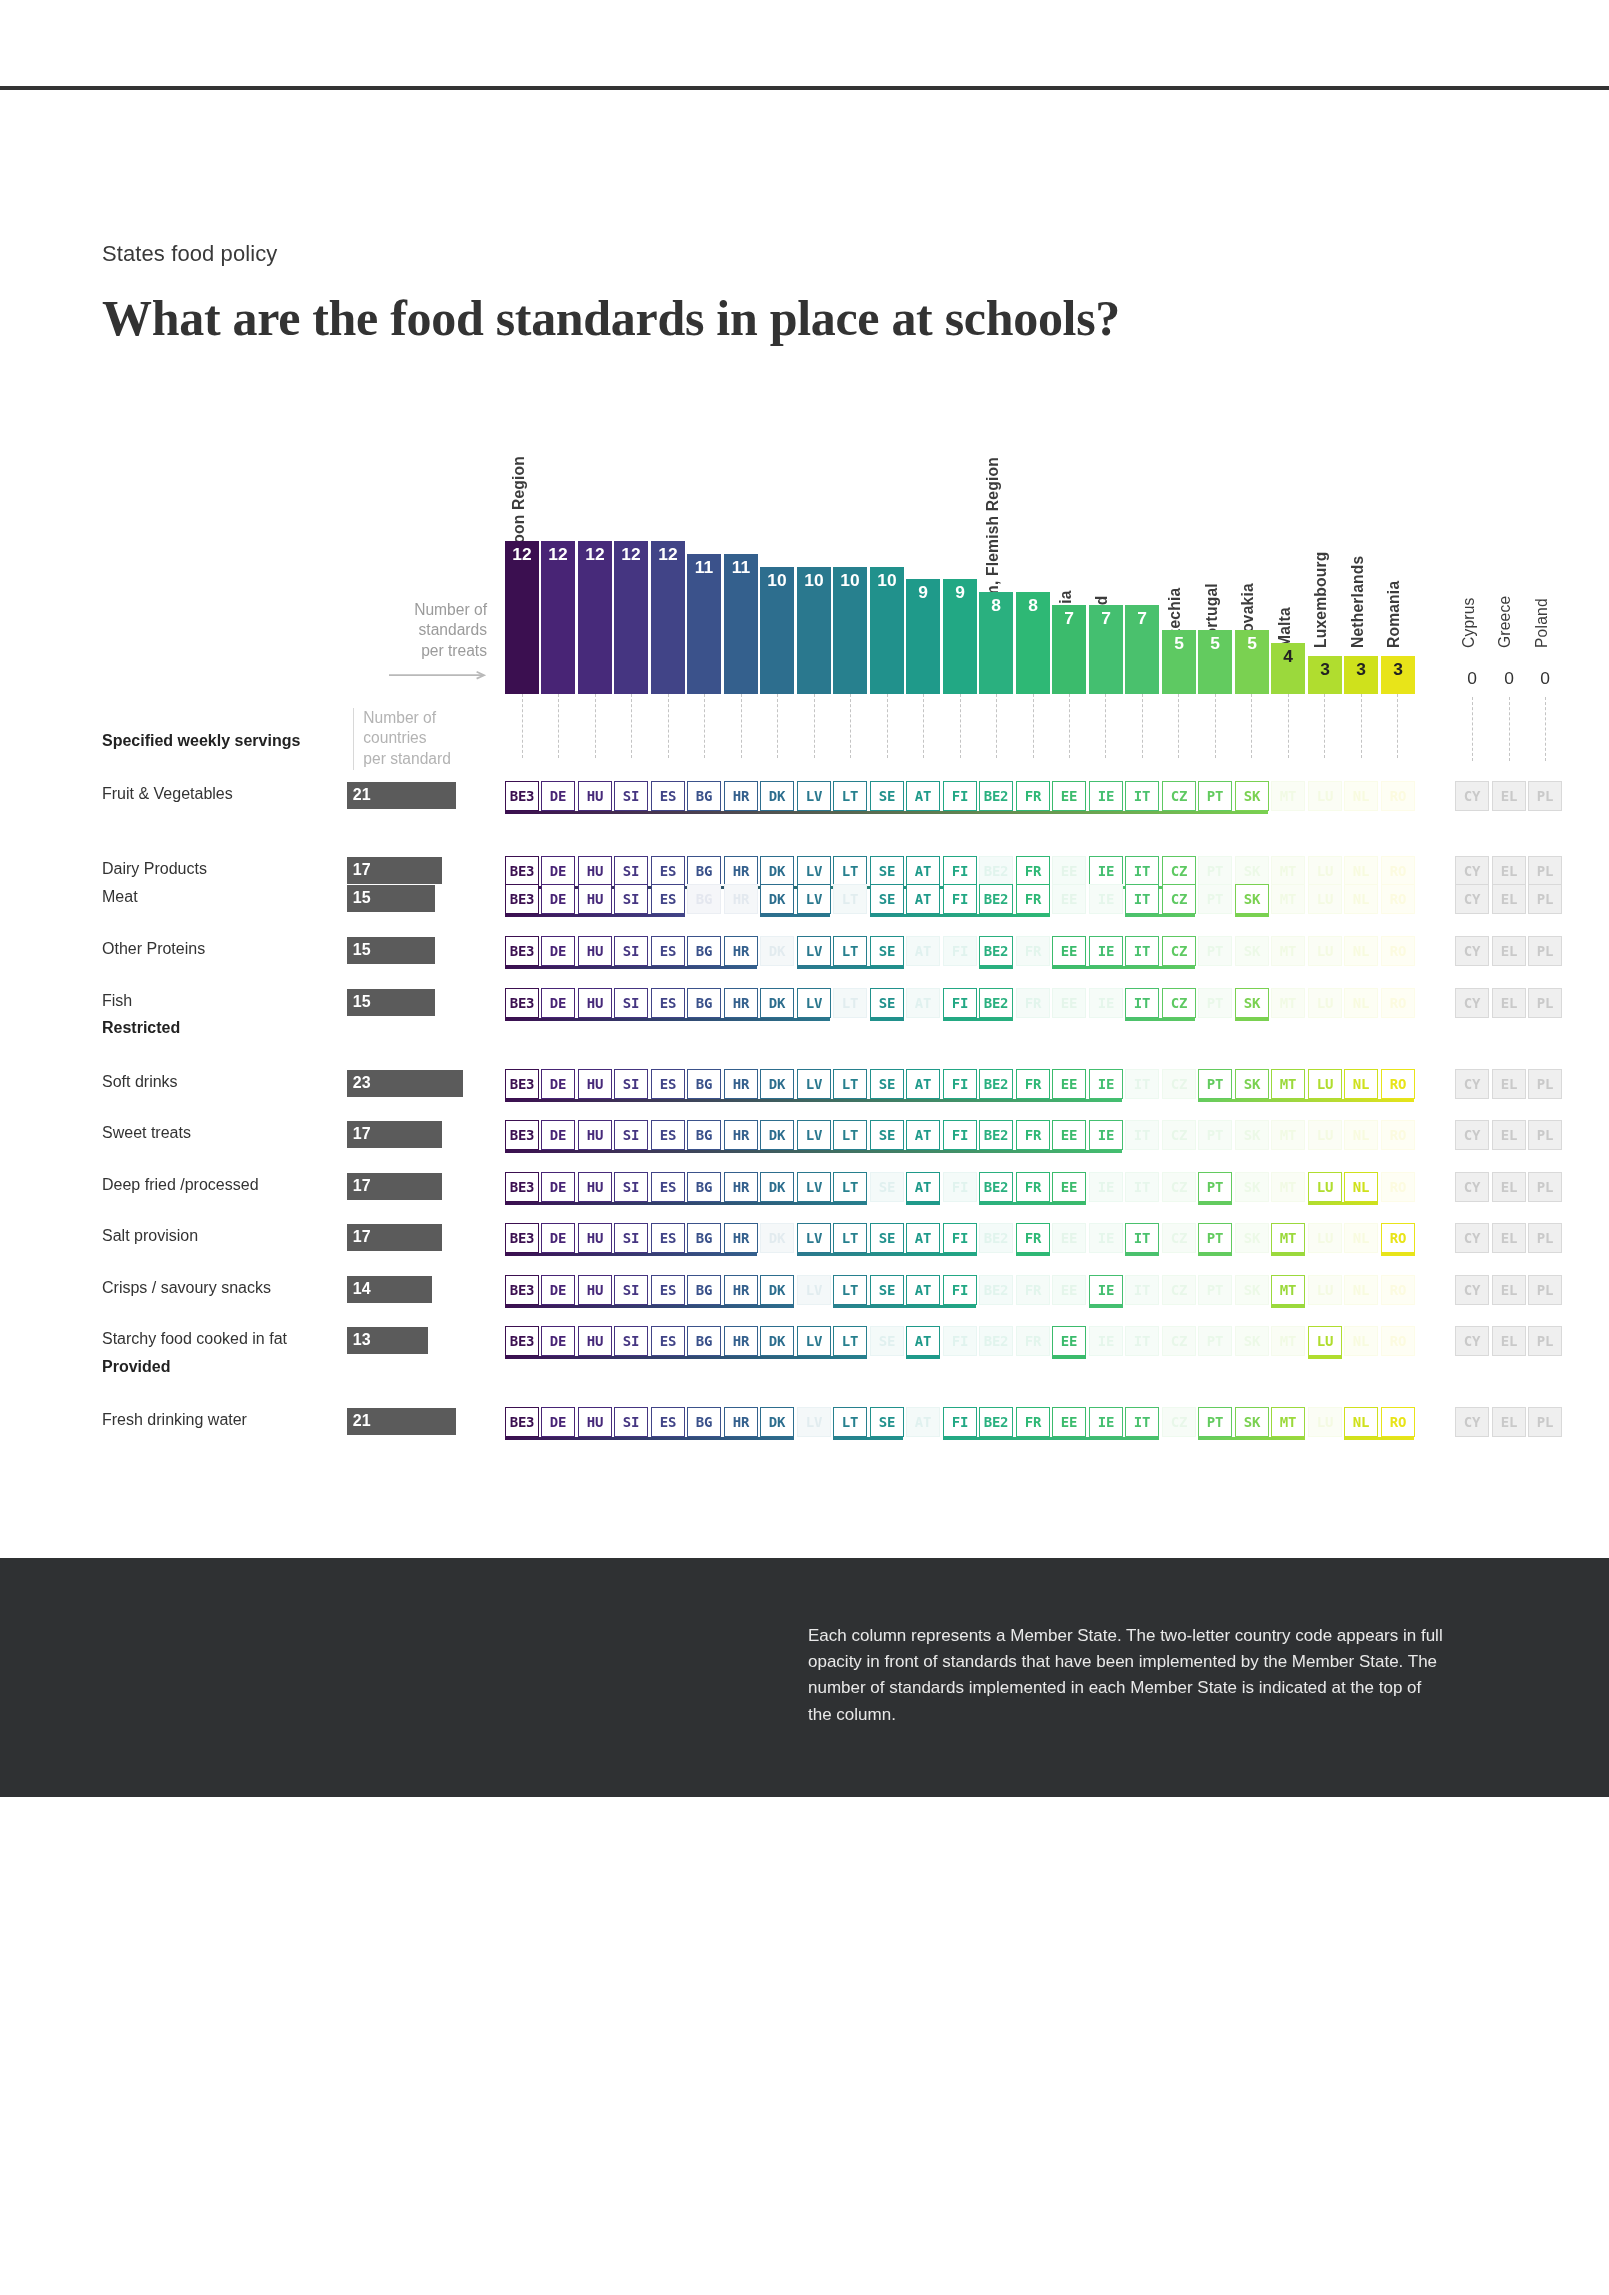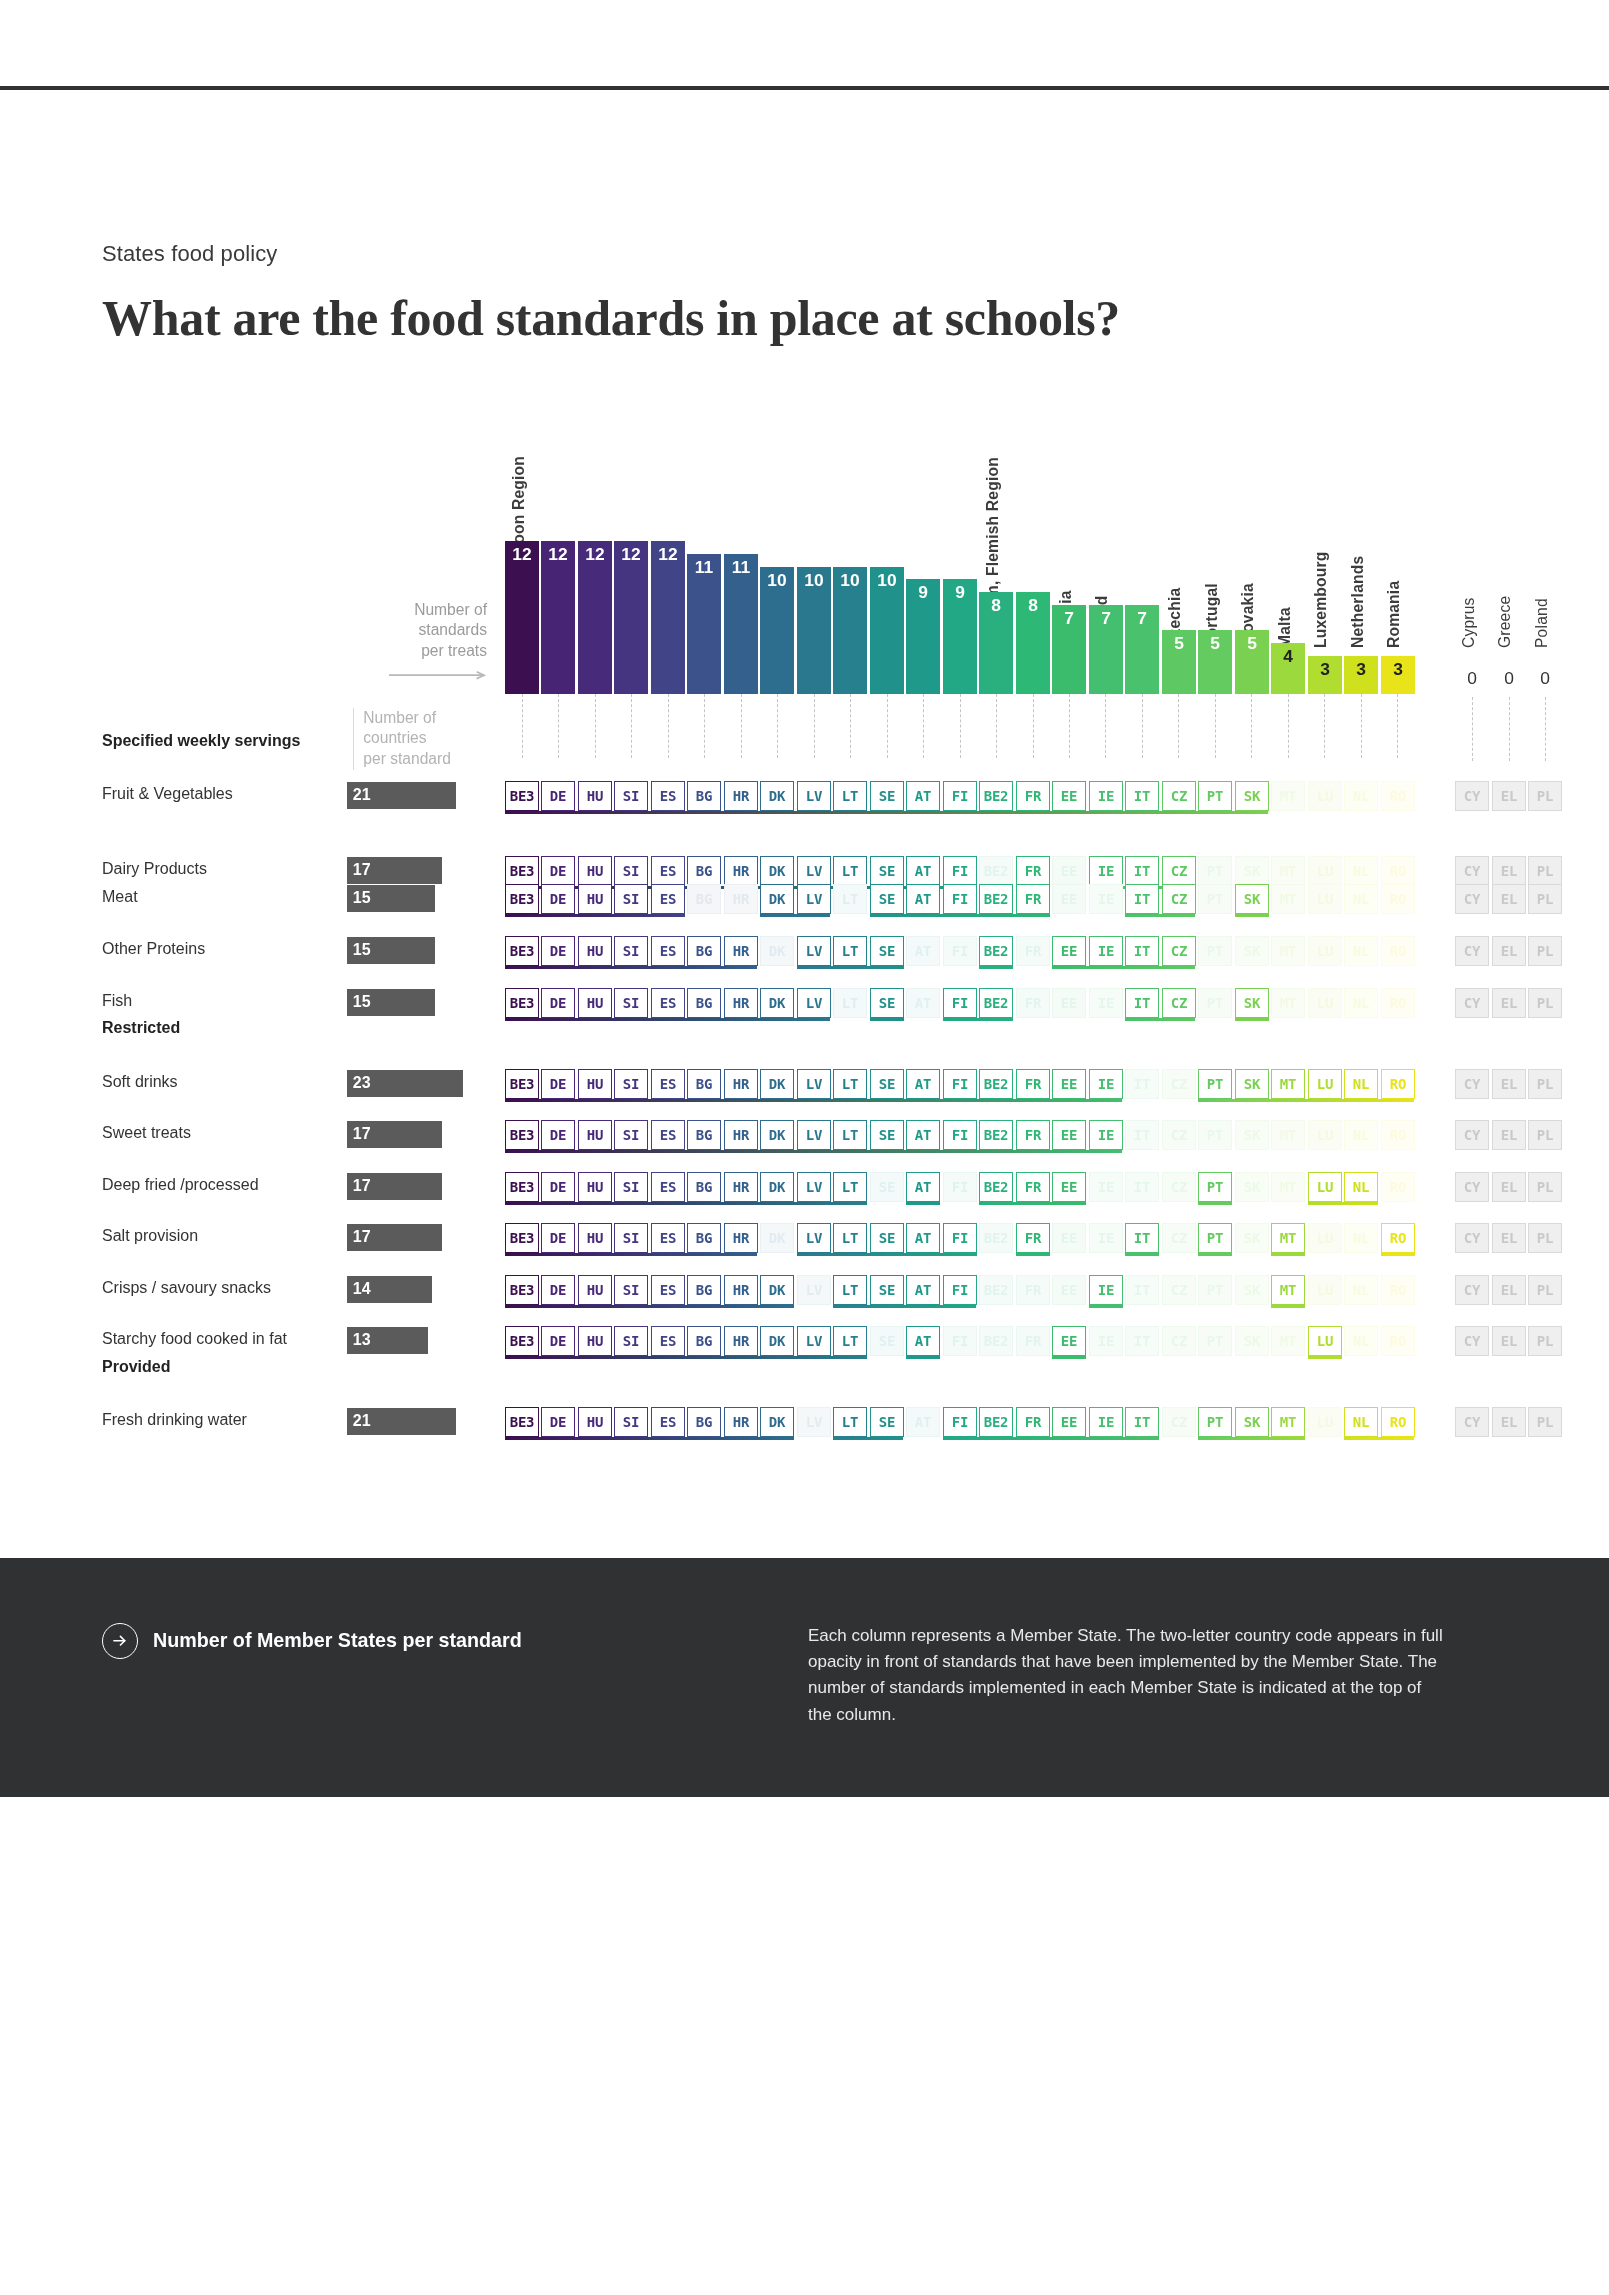--- a/index.html
+++ b/index.html
@@ -740,29 +740,20 @@
           <div style="position: absolute; left: 1198px; top: 30px; height: 3.5px; width: 107px; background: linear-gradient(90deg, rgb(99, 203, 95), rgb(155, 217, 60));"></div>
           <div style="position: absolute; left: 1344px; top: 30px; height: 3.5px; width: 70px; background: linear-gradient(90deg, rgb(207, 225, 28), rgb(232, 228, 25));"></div>
         </div>
       </div>
     </div>
 
   <div class="footer">
     <div class="legend">
 
       <div class="legend-col">
-        <div class="legend-head">
-          <span class="circ">
-            <svg width="17.4" height="17.4" viewBox="0 0 24 24" fill="none" stroke="#ffffff" stroke-width="2.2" stroke-linecap="round" stroke-linejoin="round">
-                <line x1="4" y1="12" x2="19" y2="12"></line>
-                <polyline points="13,6 19,12 13,18"></polyline>
-              </svg>
-          </span>
-          <span class="legend-title">Number of Member States per standard</span>
-        </div>
       </div>
 
       <div class="legend-col">
         <div class="legend-body">Each column represents a Member State. The two-letter country code appears in full opacity in front of standards that have been implemented by the Member State. The number of standards implemented in each Member State is indicated at the top of the column.</div>
       </div>
 
     </div>
   </div>
 
 </div>

